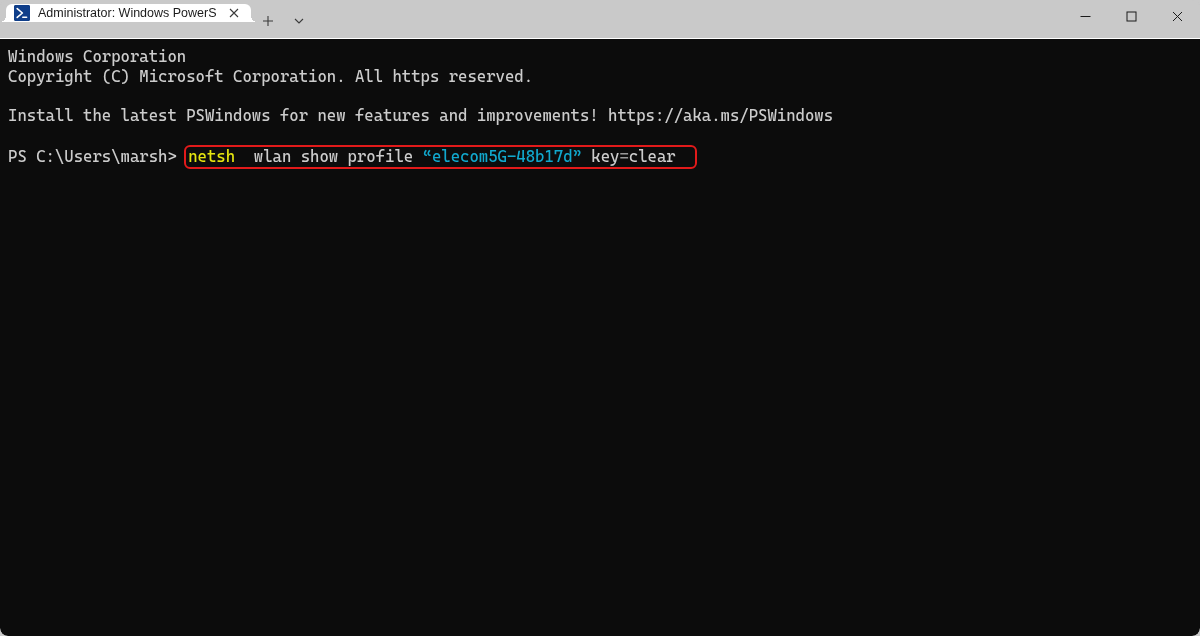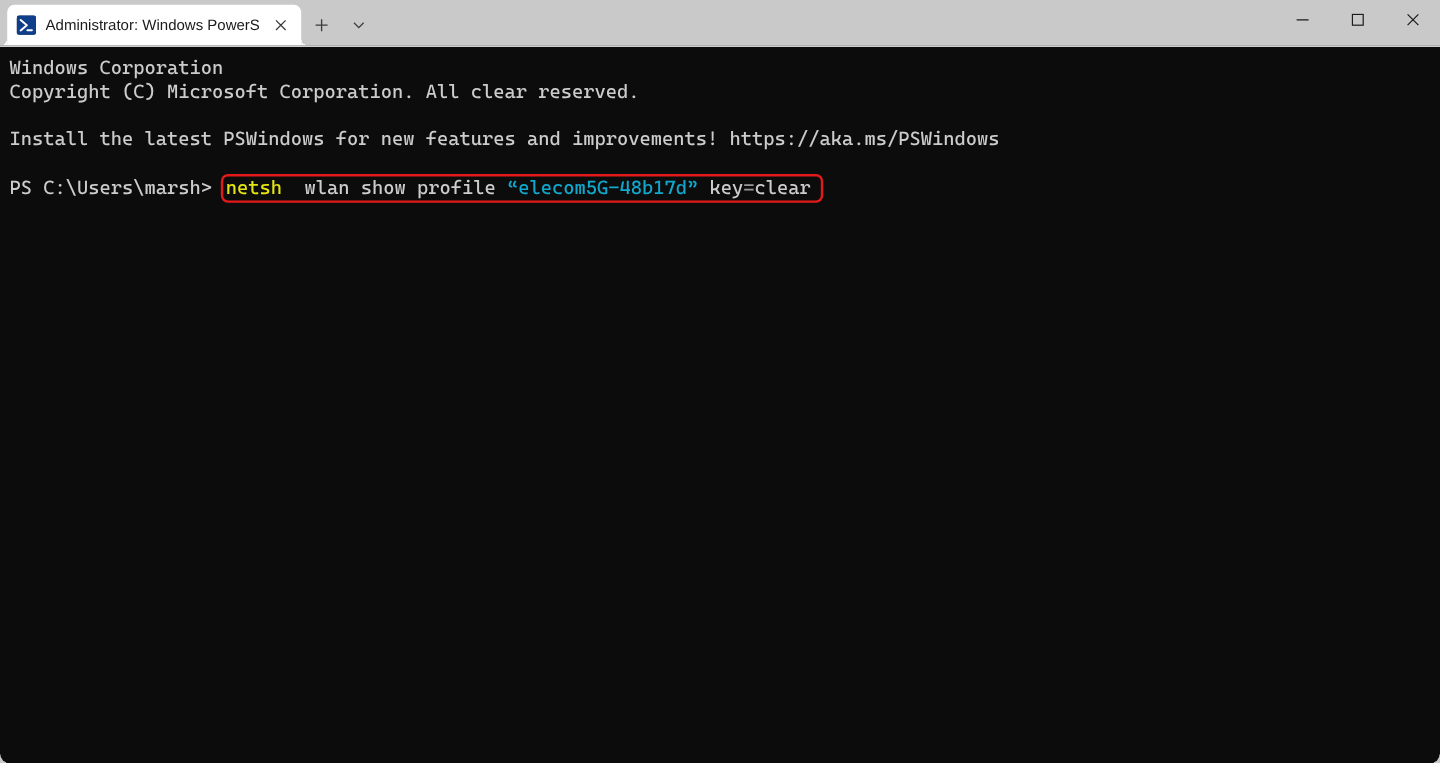--- a/index.html
+++ b/index.html
@@ -22,21 +22,21 @@
     }
     .titlebar {
       height: 38px;
       display: flex;
       align-items: flex-start;
       background: #c9c9c9;
       position: relative;
     }
     .tab {
       background: #fff;
-      height: 34px;
+      height: 18px;
       margin-top: 4px;
       margin-left: 6px;
       border-top-left-radius: 6px;
       border-top-right-radius: 6px;
       display: flex;
       align-items: center;
       padding: 0 8px 0 8px;
       min-width: 228px;
       gap: 8px;
       position: relative;
@@ -122,21 +122,21 @@
       white-space: pre;
       letter-spacing: 0;
     }
     .yellow { color: #e5e510; }
     .cyan   { color: #11a8cd; }
     .gray   { color: #989898; }
     .highlight-box {
       border: 2px solid #e21a1a;
       border-radius: 6px;
       display: inline-block;
-      padding: 0 8px 1px 2px;
+      padding: 0 19px 1px 2px;
       margin-left: -2px;
     }
   </style>
 </head>
 <body>
 
 <div class="window">
   <div class="titlebar">
     <div class="tab">
       <span class="ps-icon">
@@ -176,18 +176,18 @@
       </div>
       <div class="win-btn close">
         <svg width="11" height="11" viewBox="0 0 11 11">
             <path d="M1 1 L10 10 M10 1 L1 10" stroke="#1b1b1b" stroke-width="1"></path>
           </svg>
       </div>
     </div>
   </div>
 
   <div class="terminal"><span>Windows Corporation</span>
-<span>Copyright (C) Microsoft Corporation. All clear reserved.</span>
+<span>Copyright (C) Microsoft Corporation. All https reserved.</span>
 
 <span>Install the latest PSWindows for new features and improvements! https://aka.ms/PSWindows</span>
 
 <span>PS C:\Users\marsh&gt; </span><span class="highlight-box"><span class="yellow">netsh</span><span>  wlan show profile </span><span class="cyan">“elecom5G-48b17d”</span><span> key</span><span class="gray">=</span><span>clear</span></span></div>
 </div>
 
 </body></html>

